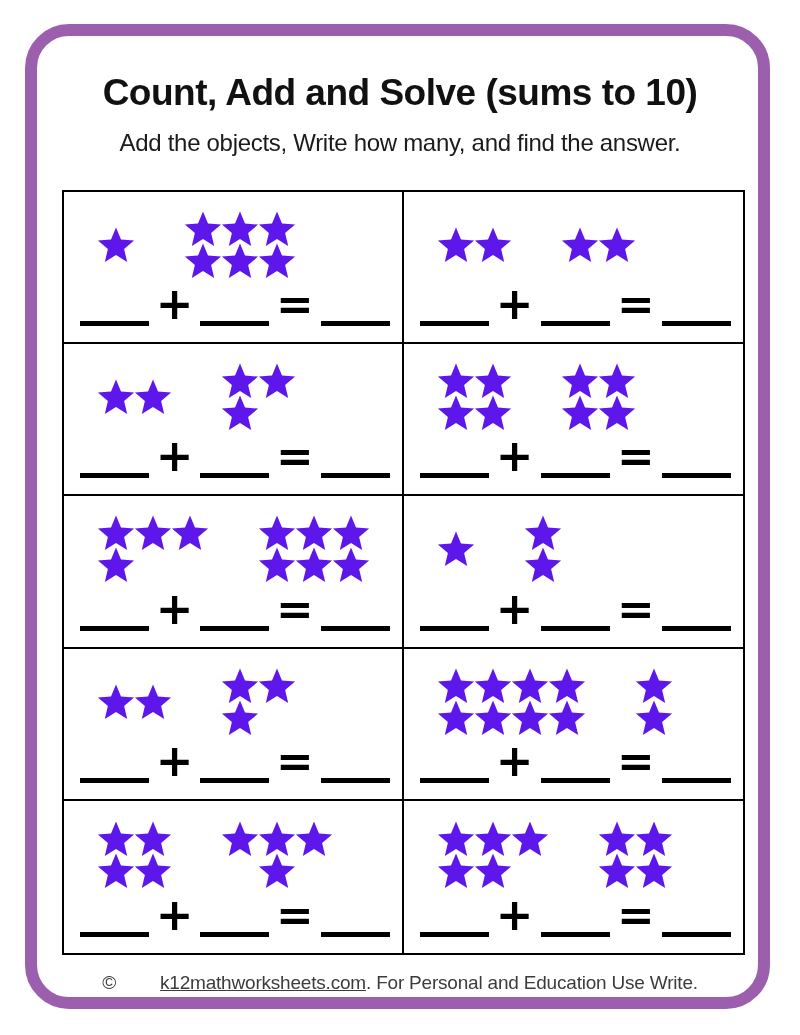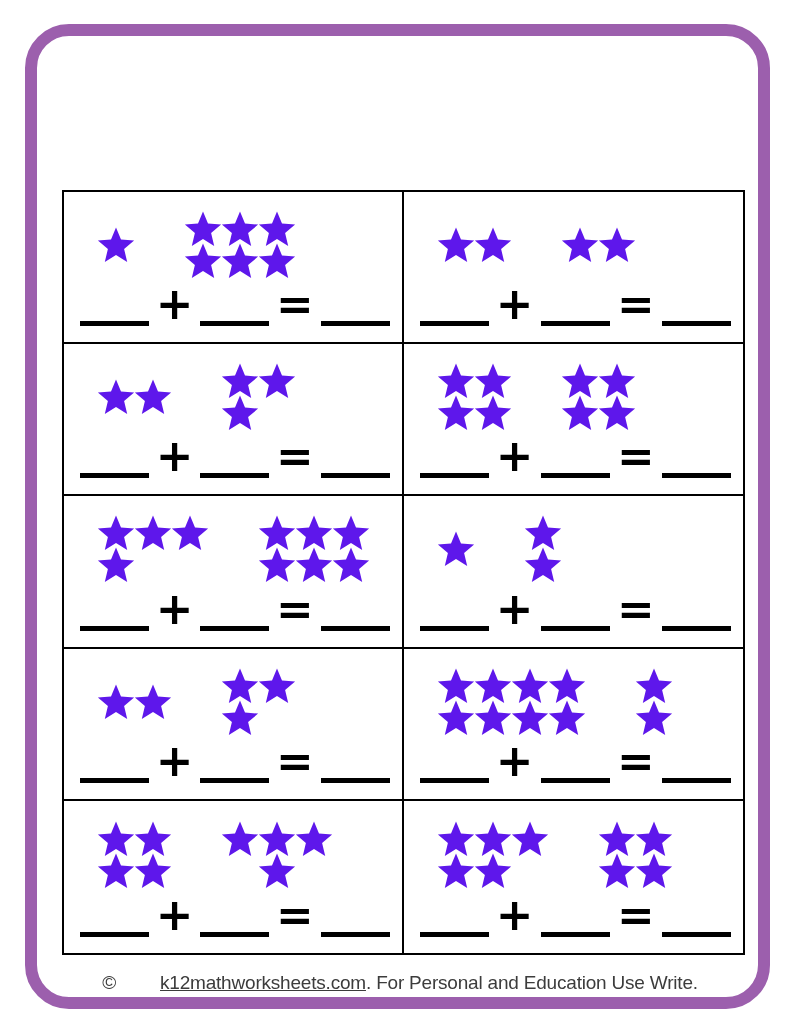--- a/index.html
+++ b/index.html
@@ -55,20 +55,22 @@
     font-size:19px;color:#3c3c3c;letter-spacing:-0.2px;
   }
   .footer a{color:#3c3c3c;text-decoration:underline;cursor:pointer;padding-left:39px;}
 </style>
 </head>
 <body>
 
 <div class="sheet">
   <div class="page-border" style="border-color: rgb(156, 95, 173);"></div>
 
+  <div class="title">Count, Add and Solve (sums to 10)</div>
+  <div class="subtitle">Add the objects, Write how many, and find the answer.</div>
 
   <div class="grid">
   <div class="cell">
     <div class="stars">
           <div class="group left">
             <div class="srow">
               <svg viewBox="0 0 40 37" class="star">
                 <polygon points="20,1 25,13.1 38.1,14.1 28.1,22.6 31.2,35.4 20,28.5 8.8,35.4 11.9,22.6 1.9,14.1 15,13.1" fill="#5E17EB"></polygon>
               </svg>
             </div>

